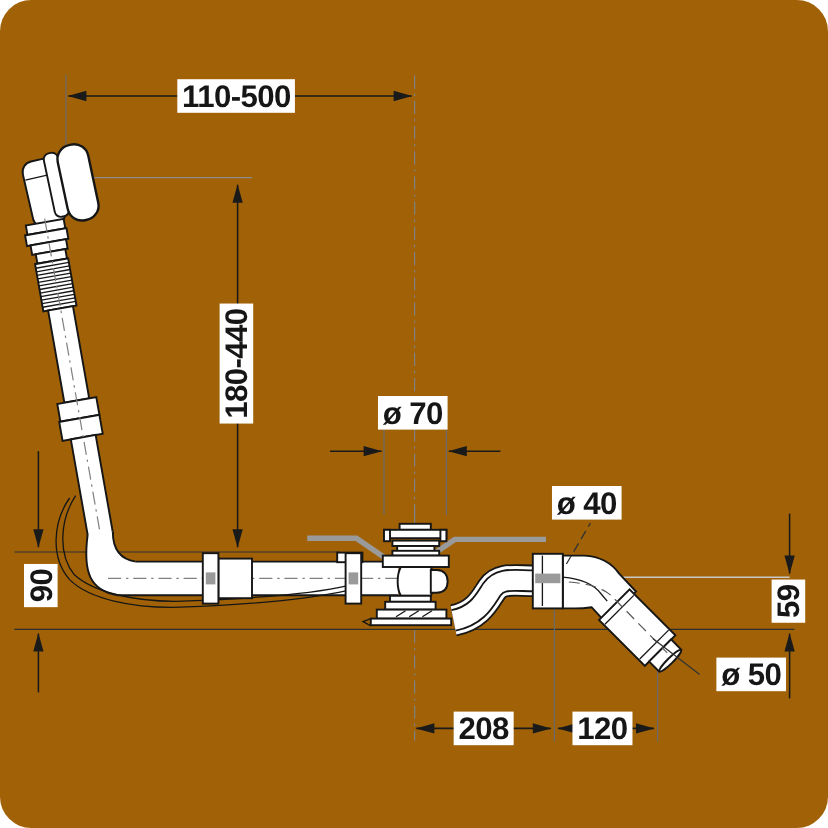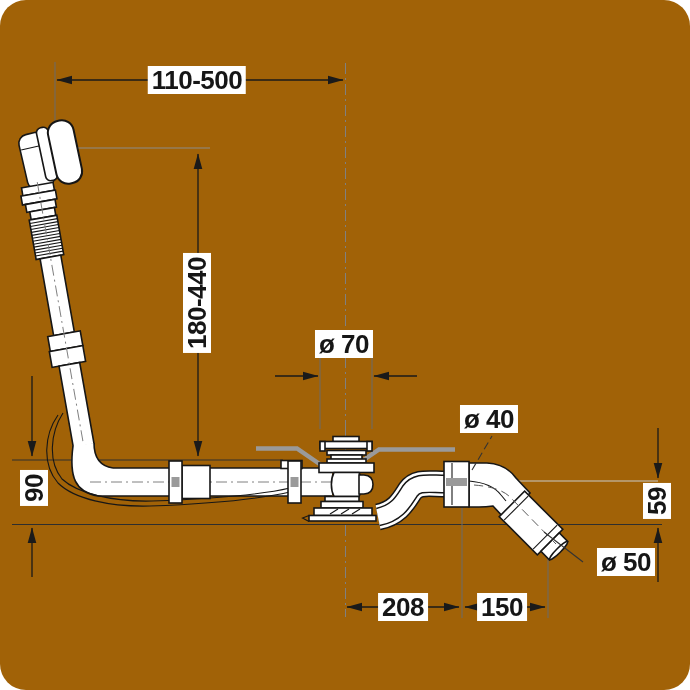--- a/index.html
+++ b/index.html
@@ -180,16 +180,16 @@
   </g>
 </svg>
 
 <div class="dimlabel" style="left:197px;top:80px;">110-500</div>
 <div class="dimlabel rot" style="left:197px;top:303px;">180-440</div>
 <div class="dimlabel" style="left:344px;top:344px;">ø 70</div>
 <div class="dimlabel" style="left:489px;top:419px;">ø 40</div>
 <div class="dimlabel rot" style="left:657px;top:501px;">59</div>
 <div class="dimlabel" style="left:614px;top:562px;margin-left:12px;">ø 50</div>
 <div class="dimlabel" style="left:403px;top:607px;">208</div>
-<div class="dimlabel" style="left:502px;top:607px;">150</div>
+<div class="dimlabel" style="left:502px;top:607px;">120</div>
 <div class="dimlabel rot" style="left:34px;top:488px;">90</div>
 
 </div>
 
 </body></html>

